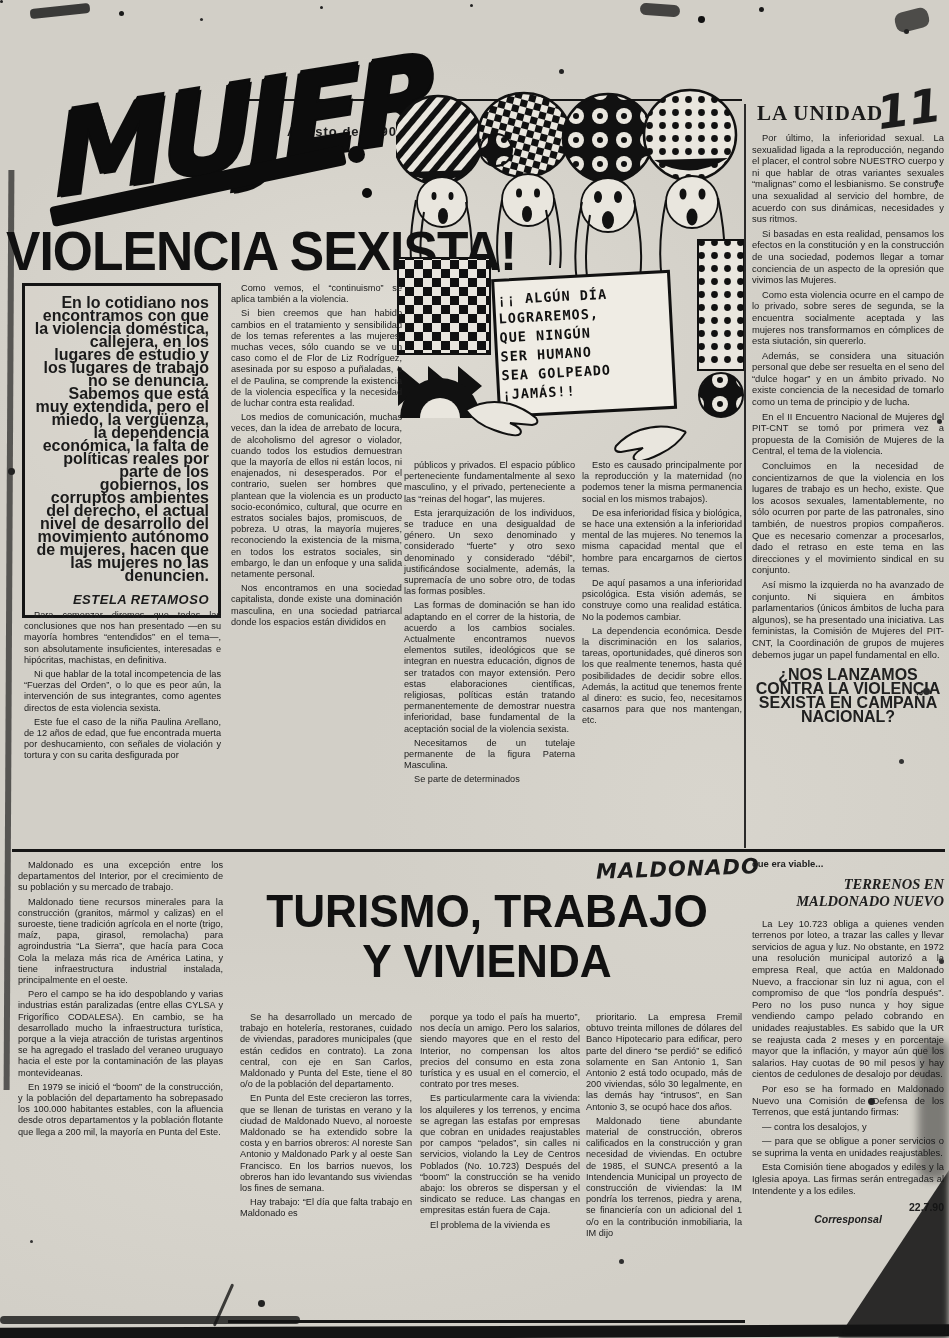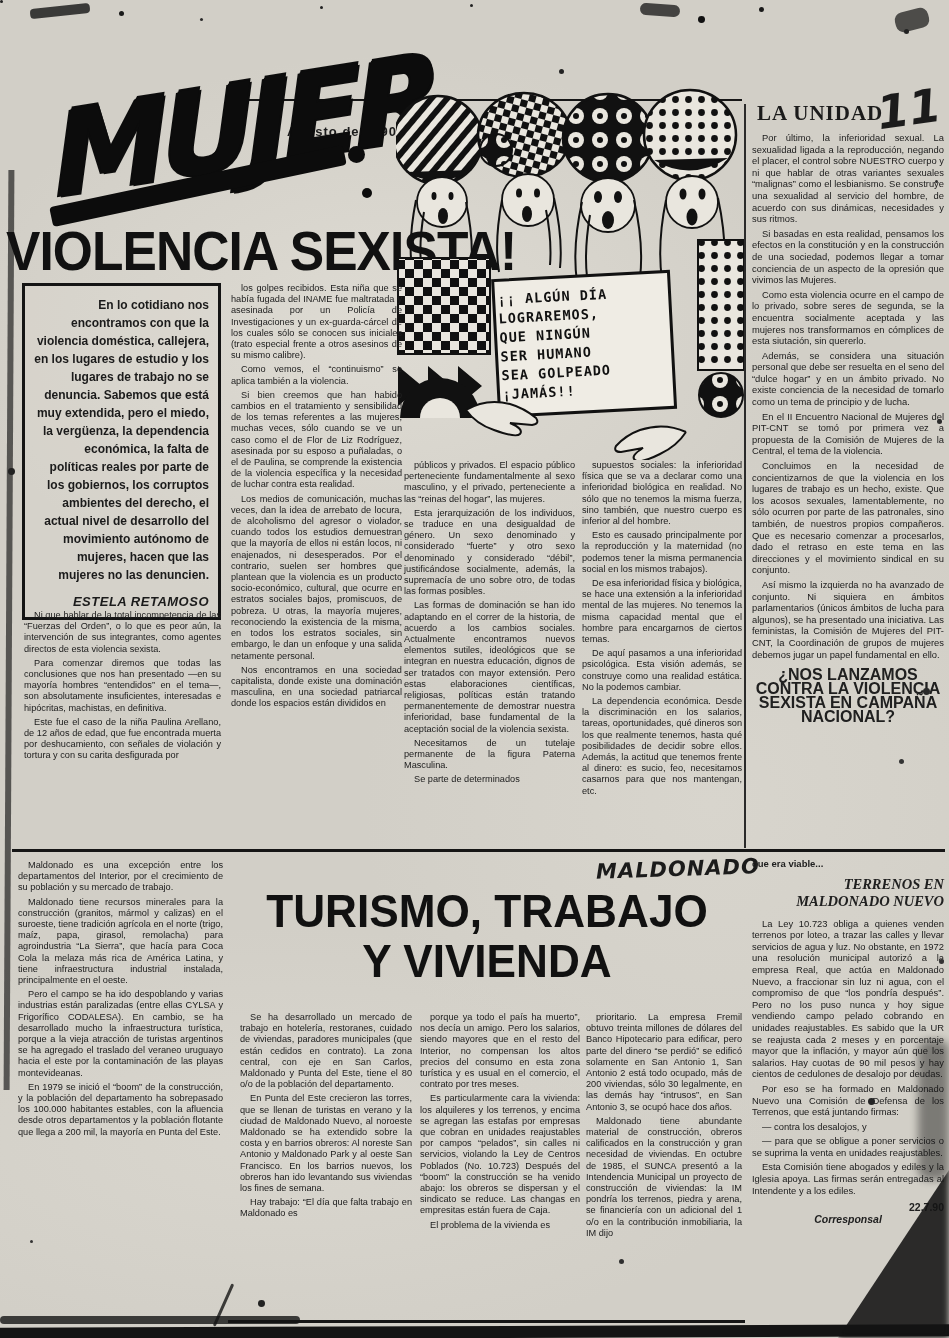--- a/index.html
+++ b/index.html
@@ -27,21 +27,21 @@
   .swoosh{position:absolute;left:48px;top:176px;width:300px;height:20px;background:#0c0c0c;
     transform:rotate(-12deg);border-radius:4px;}
   .logo-dot1{position:absolute;left:348px;top:146px;width:17px;height:17px;border-radius:50%;background:#0c0c0c;}
   .logo-dot2{position:absolute;left:362px;top:188px;width:10px;height:10px;border-radius:50%;background:#0c0c0c;}
   
   .headline1{position:absolute;left:6px;top:218px;width:760px;font-size:56px;font-weight:900;
     letter-spacing:-1px;transform:scaleX(.92);transform-origin:left;white-space:nowrap;color:#111;}
   
   .introbox{position:absolute;left:22px;top:283px;width:199px;min-height:296px;
     border:3px solid #141414;box-sizing:border-box;padding:10px 9px 8px 9px;background:rgba(222,219,211,.25);}
-  .introtext{font-size:12px;font-weight:bold;line-height:18px;text-align:right;}
+  .introtext{font-size:16px;font-weight:bold;line-height:13px;text-align:right;}
   .byline{margin-top:10px;font-size:13px;font-weight:bold;font-style:italic;text-align:right;letter-spacing:.5px;}
   
   .col{position:absolute;font-size:9.2px;line-height:11.2px;text-align:justify;color:#202020;}
   .col .para{margin:0 0 3px 0;text-indent:10px;}
   .closing{margin-top:8px;font-size:16px;font-weight:bold;text-align:center;line-height:14px;}
   
   .illus{position:absolute;left:396px;top:80px;}
   .sign{position:absolute;left:500px;top:286px;width:168px;transform:rotate(-3deg);
     font-family:"DejaVu Sans Mono",monospace;font-weight:bold;font-size:13.5px;color:#111;}
   .sign p{margin:0;line-height:19px;letter-spacing:1px;white-space:nowrap;}
@@ -175,40 +175,38 @@
       <p class="para">SEA GOLPEADO</p>
       <p class="para">¡JAMÁS!!</p>
     </div>
 
   <div class="introbox">
     <div class="introtext">En lo cotidiano nos encontramos con que la violencia doméstica, callejera, en los lugares de estudio y los lugares de trabajo no se denuncia. Sabemos que está muy extendida, pero el miedo, la vergüenza, la dependencia económica, la falta de políticas reales por parte de los gobiernos, los corruptos ambientes del derecho, el actual nivel de desarrollo del movimiento autónomo de mujeres, hacen que las mujeres no las denuncien.</div>
     <div class="byline">ESTELA RETAMOSO</div>
   </div>
 
   <div class="col" style="left:24px;top:610px;width:197px;">
+      <p class="para">Para comenzar diremos que todas las conclusiones que nos han presentado —en su mayoría hombres “entendidos” en el tema—, son absolutamente insuficientes, interesadas e hipócritas, machistas, en definitiva.</p>
       <p class="para">Ni que hablar de la total incompetencia de las “Fuerzas del Orden”, o lo que es peor aún, la intervención de sus integrantes, como agentes directos de esta violencia sexista.</p>
-      <p class="para">Para comenzar diremos que todas las conclusiones que nos han presentado —en su mayoría hombres “entendidos” en el tema—, son absolutamente insuficientes, interesadas e hipócritas, machistas, en definitiva.</p>
       <p class="para">Este fue el caso de la niña Paulina Arellano, de 12 años de edad, que fue encontrada muerta por deshucamiento, con señales de violación y tortura y con su carita desfigurada por</p>
     </div>
   <div class="col" style="left:231px;top:283px;width:171px;">
-      <p class="para">los golpes recibidos. Esta niña que se había fugada del INAME fue maltratada y asesinada por un Policía de Investigaciones y un ex-guarda-cárcel de los cuales sólo se conocen sus iniciales (trato especial frente a otros asesinos de su mismo calibre).</p>
       <p class="para">Como vemos, el “continuismo” se aplica también a la violencia.</p>
       <p class="para">Si bien creemos que han habido cambios en el tratamiento y sensibilidad de los temas referentes a las mujeres, muchas veces, sólo cuando se ve un caso como el de Flor de Liz Rodríguez, asesinada por su esposo a puñaladas, o el de Paulina, se comprende la existencia de la violencia específica y la necesidad de luchar contra esta realidad.</p>
       <p class="para">Los medios de comunicación, muchas veces, dan la idea de arrebato de locura, de alcoholismo del agresor o violador, cuando todos los estudios demuestran que la mayoría de ellos ni están locos, ni enajenados, ni desesperados. Por el contrario, suelen ser hombres que plantean que la violencia es un producto socio-económico, cultural, que ocurre en estratos sociales bajos, promiscuos, de pobreza. U otras, la mayoría mujeres, reconociendo la existencia de la misma, en todos los estratos sociales, sin embargo, le dan un enfoque y una salida netamente personal.</p>
       <p class="para">Nos encontramos en una sociedad capitalista, donde existe una dominación masculina, en una sociedad patriarcal donde los espacios están divididos en</p>
     </div>
   <div class="col" style="left:404px;top:460px;width:171px;">
       <p class="para">públicos y privados. El espacio público perteneciente fundamentalmente al sexo masculino, y el privado, perteneciente a las “reinas del hogar”, las mujeres.</p>
       <p class="para">Esta jerarquización de los individuos, se traduce en una desigualdad de género. Un sexo denominado y considerado “fuerte” y otro sexo denominado y considerado “débil”, justificándose socialmente, además, la supremacía de uno sobre otro, de todas las formas posibles.</p>
       <p class="para">Las formas de dominación se han ido adaptando en el correr de la historia, de acuerdo a los cambios sociales. Actualmente encontramos nuevos elementos sutiles, ideológicos que se integran en nuestra educación, dignos de ser tratados con mayor extensión. Pero estas elaboraciones científicas, religiosas, políticas están tratando permanentemente de demostrar nuestra inferioridad, base fundamental de la aceptación social de la violencia sexista.</p>
       <p class="para">Necesitamos de un tutelaje permanente de la figura Paterna Masculina.</p>
       <p class="para">Se parte de determinados</p>
     </div>
   <div class="col" style="left:582px;top:460px;width:160px;">
-      <p class="para">supuestos sociales: la inferioridad física que se va a declarar como una inferioridad biológica en realidad. No sólo que no tenemos la misma fuerza, sino también, que nuestro cuerpo es inferior al del hombre.</p>
       <p class="para">Esto es causado principalmente por la reproducción y la maternidad (no podemos tener la misma permanencia social en los mismos trabajos).</p>
       <p class="para">De esa inferioridad física y biológica, se hace una extensión a la inferioridad mental de las mujeres. No tenemos la misma capacidad mental que el hombre para encargarnos de ciertos temas.</p>
       <p class="para">De aquí pasamos a una inferioridad psicológica. Esta visión además, se construye como una realidad estática. No la podemos cambiar.</p>
       <p class="para">La dependencia económica. Desde la discriminación en los salarios, tareas, oportunidades, qué dineros son los que realmente tenemos, hasta qué posibilidades de decidir sobre ellos. Además, la actitud que tenemos frente al dinero: es sucio, feo, necesitamos casarnos para que nos mantengan, etc.</p>
     </div>
 
   <div class="col" style="left:752px;top:132px;width:192px;font-size:9.4px;line-height:11.6px;">
     <div>
         <p class="para">Por último, la inferioridad sexual. La sexualidad ligada a la reproducción, negando el placer, el control sobre NUESTRO cuerpo y ni que hablar de otras variantes sexuales “malignas” como el lesbianismo. Se construye una sexualidad al servicio del hombre, de acuerdo con sus dinámicas, necesidades y sus ritmos.</p>
         <p class="para">Si basadas en esta realidad, pensamos los efectos en la constitución y en la construcción de una sociedad, podemos llegar a tomar conciencia de un aspecto de la opresión que vivimos las Mujeres.</p>

